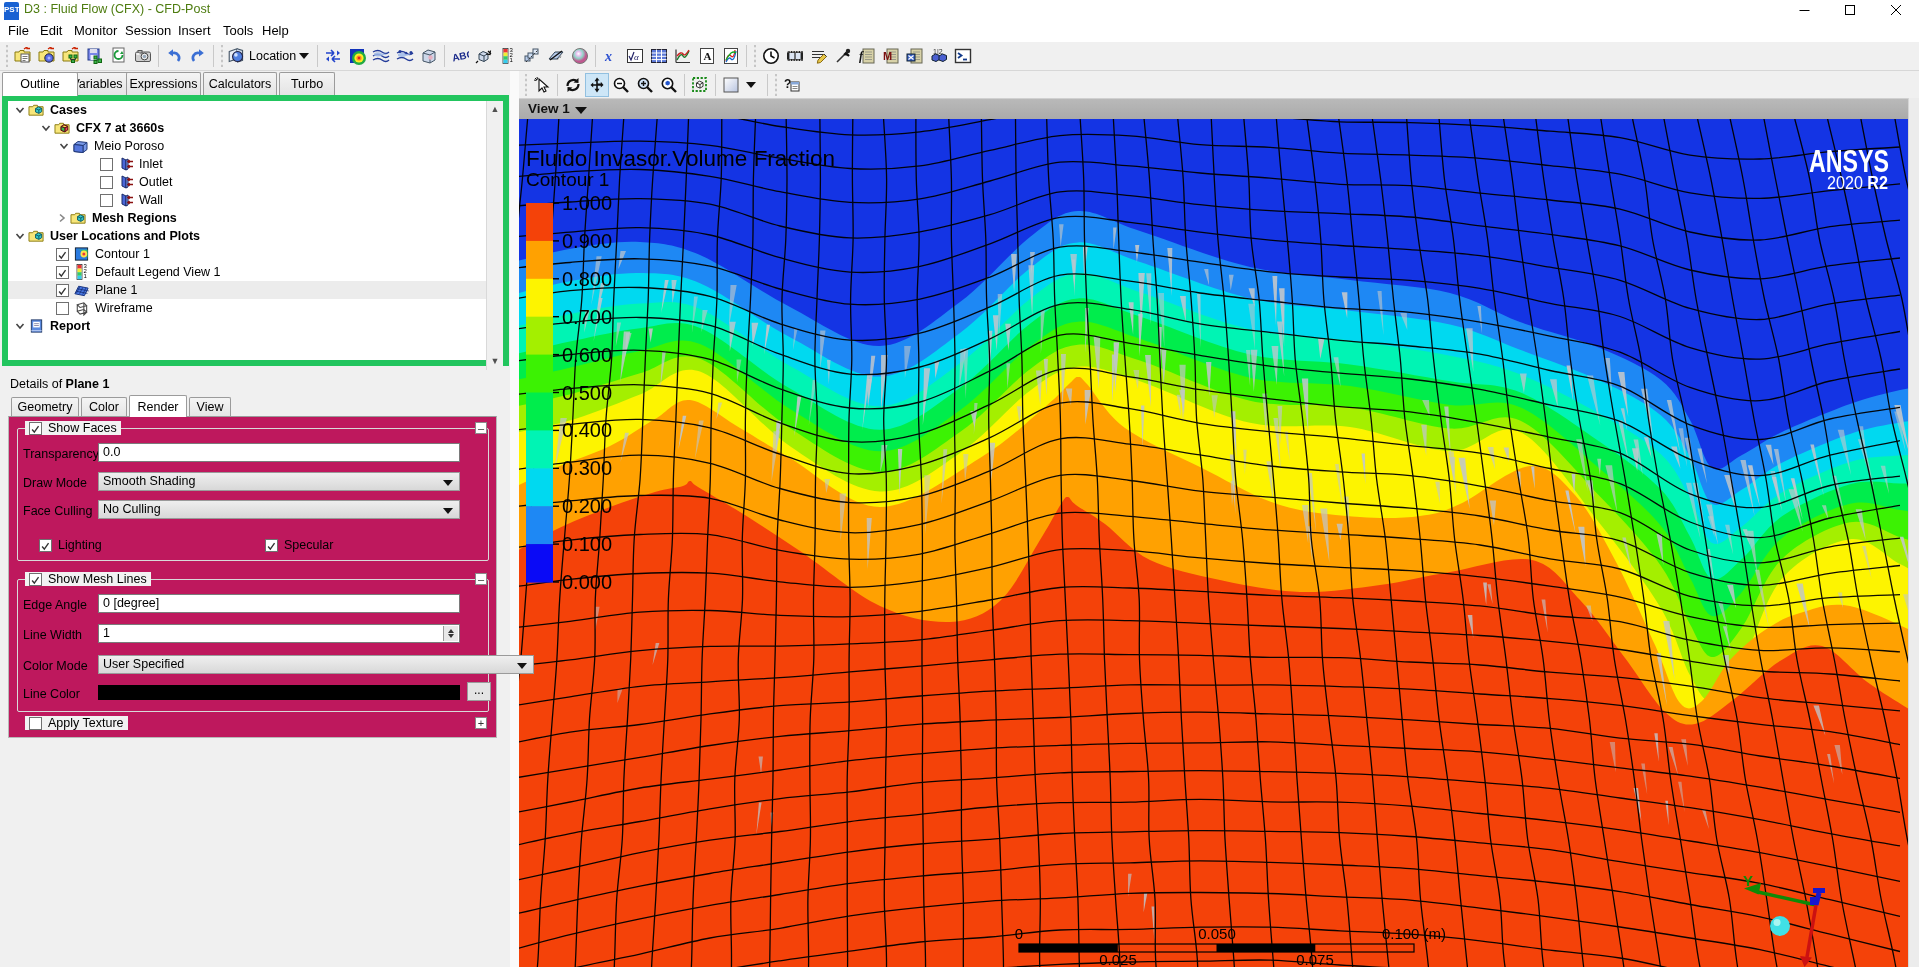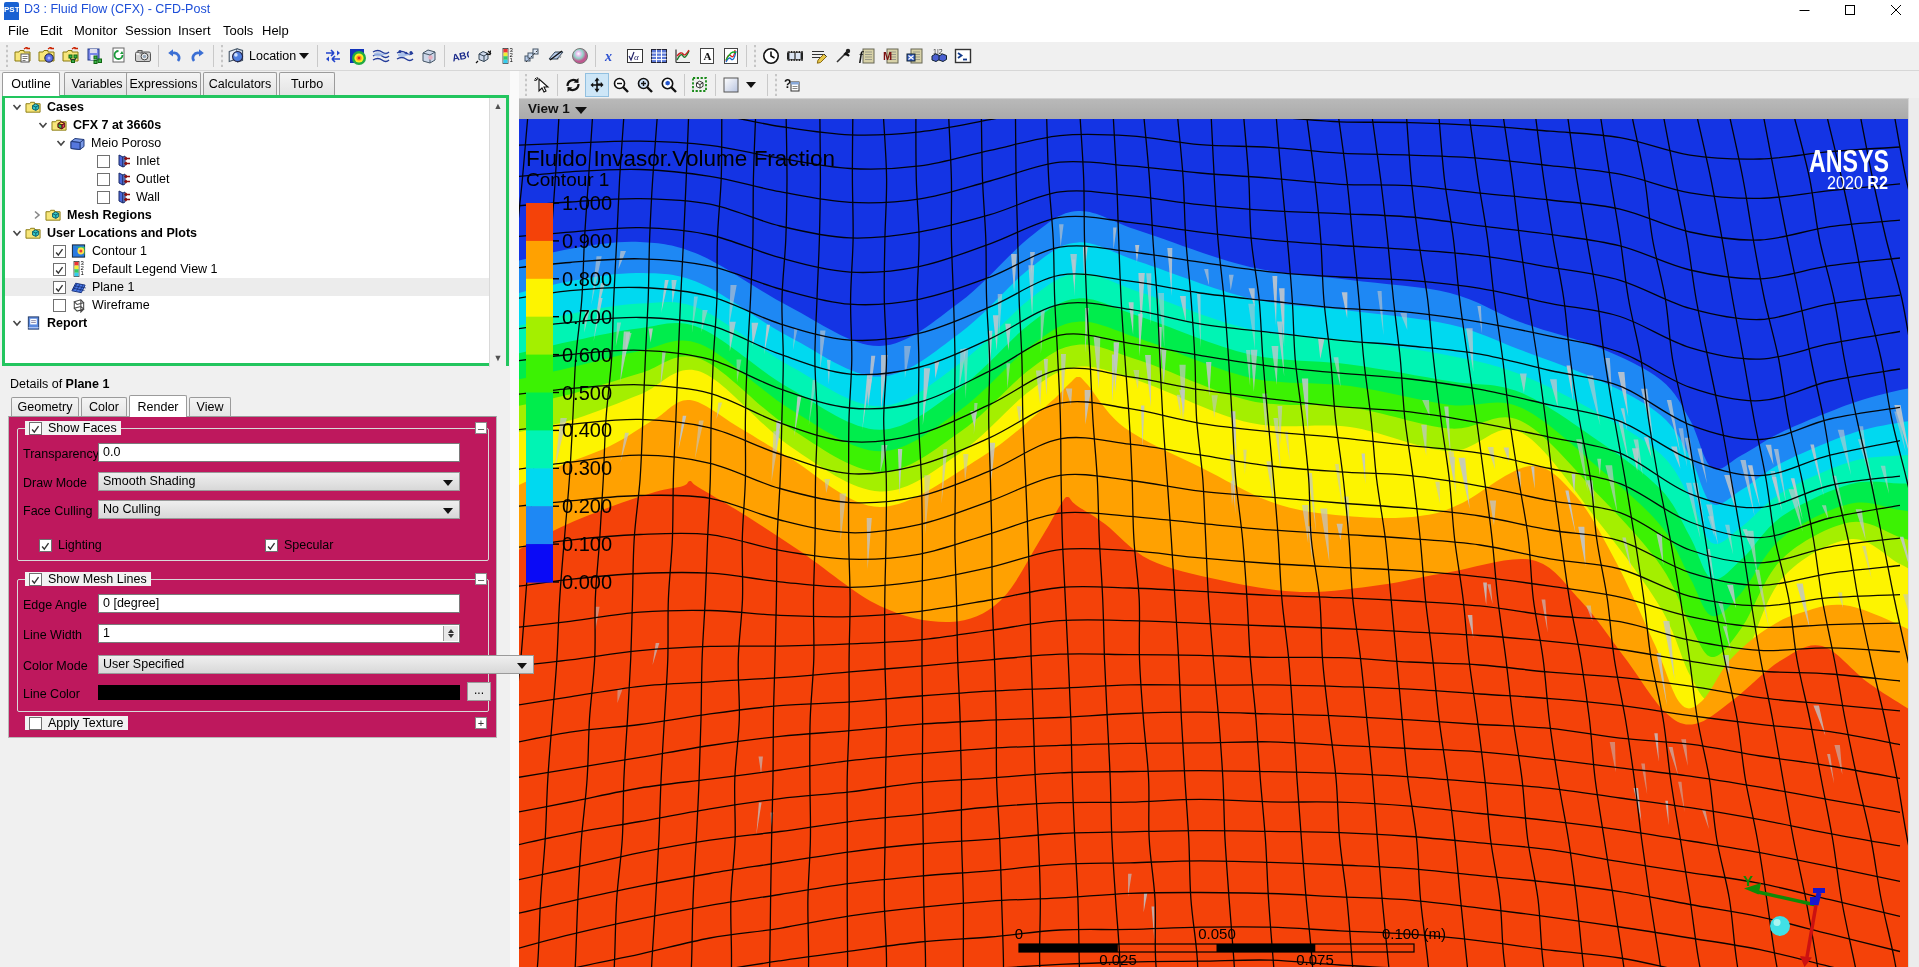--- a/index.html
+++ b/index.html
@@ -1,19 +1,19 @@
 <!DOCTYPE html>
 <html><head><meta charset="utf-8"><style>
 * { margin:0; padding:0; box-sizing:border-box; }
 html,body { width:1919px; height:967px; overflow:hidden; background:#f0f0f0;
   font-family:"Liberation Sans", sans-serif; }
 .titlebar { position:absolute; left:0; top:0; width:1919px; height:20px; background:#ffffff; }
 .pst { position:absolute; left:4px; top:2px; width:15px; height:30px; background:#1861d2;
   color:#fff; font-size:8px; font-weight:bold; text-align:center; line-height:15px; border-radius:2px;}
-.ttext { position:absolute; left:24px; top:2px; font-size:12.5px; color:#1d4ed8; }
+.ttext { position:absolute; left:24px; top:2px; font-size:12.5px; color:#4d7c0f; }
 .wbtns { position:absolute; right:0px; top:0px; height:20px; display:flex; }
 .wbtn { width:46px; height:20px; display:flex; align-items:center; justify-content:center; }
 .menubar { position:absolute; left:0; top:20px; width:1919px; height:22px; background:#ffffff; font-size:13px; }
 .menubar span { position:absolute; top:3px; }
 .toolbar1 { position:absolute; left:0; top:42px; width:1919px; height:29px; background:#f0f0f0;
   border-bottom:1px solid #d7d7d7; }
 .trow2 { position:absolute; left:519px; top:71px; width:1400px; height:27px; background:#f0f0f0; }
 .tbtn { width:24px; height:24px; display:inline-flex; align-items:center; justify-content:center; flex:none;}
 .tbtn.hl { background:#cde6f7; border:1px solid #92c0e0; }
 .tsep { width:1px; height:22px; background:#c9c9c9; margin:0 3px; flex:none;}
@@ -26,21 +26,21 @@
 .viewbar .vt { position:absolute; left:9px; top:2px; font-size:13.5px; font-weight:bold; color:#111; }
 .viewport { position:absolute; left:519px; top:119px; width:1389px; height:848px; overflow:hidden; }
 .rstrip { position:absolute; left:1908px; top:98px; width:11px; height:869px; background:#ececec; border-left:1px solid #d5d5d5;}
 
 .ltabs { position:absolute; left:0px; top:72px; height:23px; font-size:12.5px; }
 .ltab { position:absolute; top:0; height:23px; border:1px solid #9b9b9b; border-bottom:none;
   background:linear-gradient(#f4f4f4,#e4e4e4); text-align:center; padding-top:4px;
   border-radius:2px 2px 0 0;}
 .ltab.active { background:#ffffff; height:24px; z-index:3; }
 .treebox { position:absolute; left:2px; top:95px; width:507px; height:271px; background:#fff;
-  border:3px solid #22c55e; font-size:12.5px; }
+  border:6px solid #22c55e; font-size:12.5px; }
 .trow { position:relative; height:18px; display:flex; align-items:center; white-space:nowrap; }
 .trow.sel { background:#ececec; }
 .chev { width:16px; display:inline-flex; justify-content:center; flex:none;}
 .cb { width:13px; height:13px; border:1px solid #707070; background:#fff; display:inline-flex; margin-right:4px; flex:none;}
 .ticon { width:19px; display:inline-flex; flex:none; }
 .tlabel { margin-left:3px; color:#000; }
 .vsb { position:absolute; right:0px; top:0px; width:17px; height:269px; background:#f0f0f0; border-left:1px solid #d9d9d9;}
 .vsb .up, .vsb .dn { position:absolute; left:0; width:16px; height:17px; background:#f0f0f0; color:#505050;
   text-align:center; font-size:9px; line-height:17px;}
 .vsb .dn { bottom:0; }
@@ -851,21 +851,21 @@
       <rect x="1294" y="769" width="12" height="5" fill="#1717cf"></rect>
       <rect x="1291" y="778" width="7" height="8" fill="#1717cf"></rect>
       <circle cx="1261" cy="807" r="10" fill="#40e0e6"></circle>
       <circle cx="1258" cy="803.5" r="3.5" fill="#a8f6f2"></circle>
       <text x="1224" y="767" font-size="15" font-weight="bold" fill="#0f8a07" font-family="Liberation Sans, sans-serif">Y</text>
     </svg>
   </div>
 <div class="rstrip"></div>
 <div style="position:absolute;left:510px;top:71px;width:9px;height:896px;background:#fafafa"></div>
 <div class="ltabs">
-    <div class="ltab active" style="left:2px;width:58px">Outline</div>
+    <div class="ltab active" style="left:2px;width:76px">Outline</div>
     <div class="ltab" style="left:64px;width:66px">Variables</div>
     <div class="ltab" style="left:126px;width:75px">Expressions</div>
     <div class="ltab" style="left:203px;width:74px">Calculators</div>
     <div class="ltab" style="left:279px;width:56px">Turbo</div>
   </div>
 <div class="treebox">
     <div class="trow" style="padding-left:4px">
       <span class="chev">
         <svg width="12" height="12" viewBox="0 0 12 12">
           <path d="M2.5,4 L6,8 L9.5,4" stroke="#444" stroke-width="1.6" fill="none"></path>
@@ -942,21 +942,21 @@
       <span class="ticon">
         <svg width="17" height="16" viewBox="0 0 17 16">
           <path d="M5,2 l4,2 0,10 -4,-2Z" fill="#4a66d8" stroke="#1a2a66"></path>
           <path d="M9,4 l2,-1 0,10 -2,1Z" fill="#8aa2ee" stroke="#1a2a66"></path>
           <path d="M16,5.5 l-5,0M12.5,4 l-1.5,1.5 1.5,1.5" stroke="#8a1010" stroke-width="1.6" fill="none"></path>
           <path d="M16,10.5 l-5,0M12.5,9 l-1.5,1.5 1.5,1.5" stroke="#8a1010" stroke-width="1.6" fill="none"></path>
         </svg>
       </span>
       <span class="tlabel">Wall</span>
     </div>
-    <div class="trow" style="padding-left:24px">
+    <div class="trow" style="padding-left:46px">
       <span class="chev">
         <svg width="12" height="12" viewBox="0 0 12 12">
           <path d="M4,2.5 L8,6 L4,9.5" stroke="#888" stroke-width="1.6" fill="none"></path>
         </svg>
       </span>
       <span class="ticon">
         <svg width="17" height="16" viewBox="0 0 18 17">
           <path d="M1,5 l4,0 1,-1.5 4,0 0,1.5 6,0 0,9 -15,0Z" fill="#f7e67a" stroke="#8a7a10" stroke-width="1"></path>
           <path d="M8,7 l3,-1.8 3.5,1.5 0,3.6 -3,1.8 -3.5,-1.5Z" fill="#35c8c8" stroke="#0a5a66"></path>
           <path d="M8,7 l3.5,1.5 3,-1.8M11.5,8.5 l0,3.4" stroke="#0a5a66" fill="none"></path>

